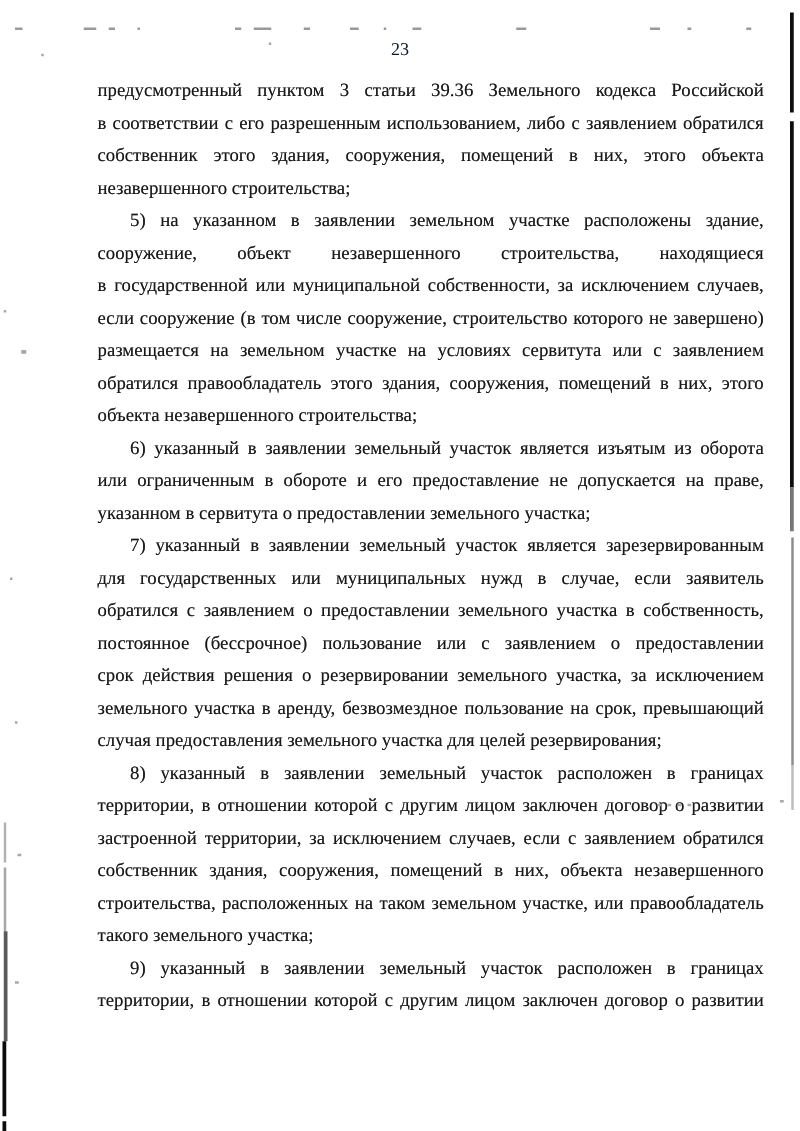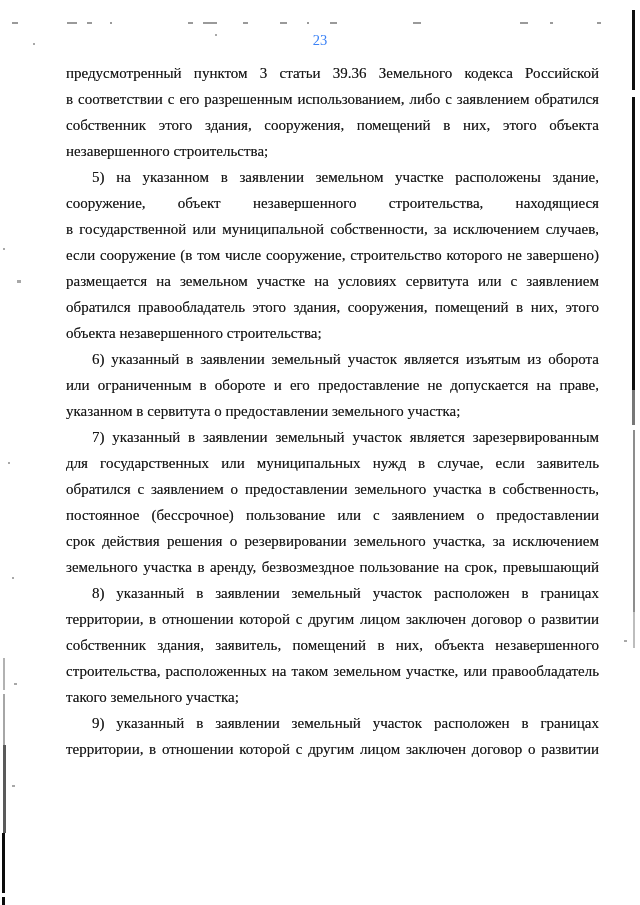--- a/index.html
+++ b/index.html
@@ -8,24 +8,24 @@
     width:640px; height:905px;
     background:#ffffff;
     overflow:hidden;
     font-family:"Liberation Serif","DejaVu Serif",serif;
     color:#191919;
   }
   .page-number {
     position:absolute; top:32px; left:0; width:640px;
     text-align:center;
     font-size:14.5px; line-height:16px;
-    color:#3b82f6;
+    color:#0f172a;
   }
   .text-block {
-    position:absolute; top:60px; left:66px; width:533px;
+    position:absolute; top:60px; left:78px; width:533px;
   }
   .paragraph { margin:0; padding:0; }
   .line {
     height:26px; line-height:26px;
     font-size:15px;
     text-align:justify;
     text-align-last:justify;
     text-shadow:0 0 0.5px rgba(0,0,0,0.55);
     white-space:normal;
     overflow:visible;
@@ -61,25 +61,27 @@
         <div class="line">или ограниченным в обороте и его предоставление не допускается на праве,</div>
         <div class="line last">указанном в сервитута о предоставлении земельного участка;</div>
       </div>
       <div class="paragraph">
         <div class="line indent">7) указанный в заявлении земельный участок является зарезервированным</div>
         <div class="line">для государственных или муниципальных нужд в случае, если заявитель</div>
         <div class="line">обратился с заявлением о предоставлении земельного участка в собственность,</div>
         <div class="line">постоянное (бессрочное) пользование или с заявлением о предоставлении</div>
         <div class="line">срок действия решения о резервировании земельного участка, за исключением</div>
         <div class="line">земельного участка в аренду, безвозмездное пользование на срок, превышающий</div>
+        <div class="line last">случая предоставления земельного участка для целей резервирования;</div>
       </div>
       <div class="paragraph">
         <div class="line indent">8) указанный в заявлении земельный участок расположен в границах</div>
         <div class="line">территории, в отношении которой с другим лицом заключен договор о развитии</div>
-        <div class="line">собственник здания, заявитель, помещений в них, объекта незавершенного</div>
+        <div class="line">застроенной территории, за исключением случаев, если с заявлением обратился</div>
+        <div class="line">собственник здания, сооружения, помещений в них, объекта незавершенного</div>
         <div class="line">строительства, расположенных на таком земельном участке, или правообладатель</div>
         <div class="line last">такого земельного участка;</div>
       </div>
       <div class="paragraph">
         <div class="line indent">9) указанный в заявлении земельный участок расположен в границах</div>
         <div class="line">территории, в отношении которой с другим лицом заключен договор о развитии</div>
       </div>
     </div>
 
   <div id="artifacts">

